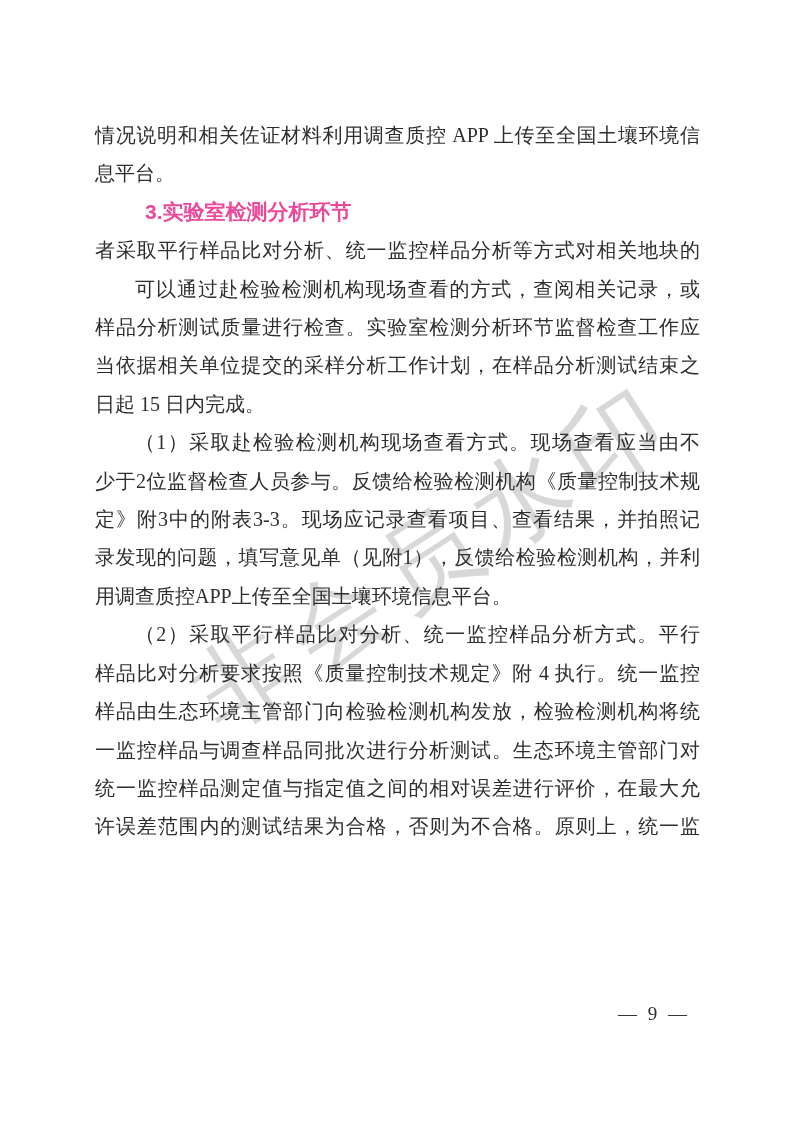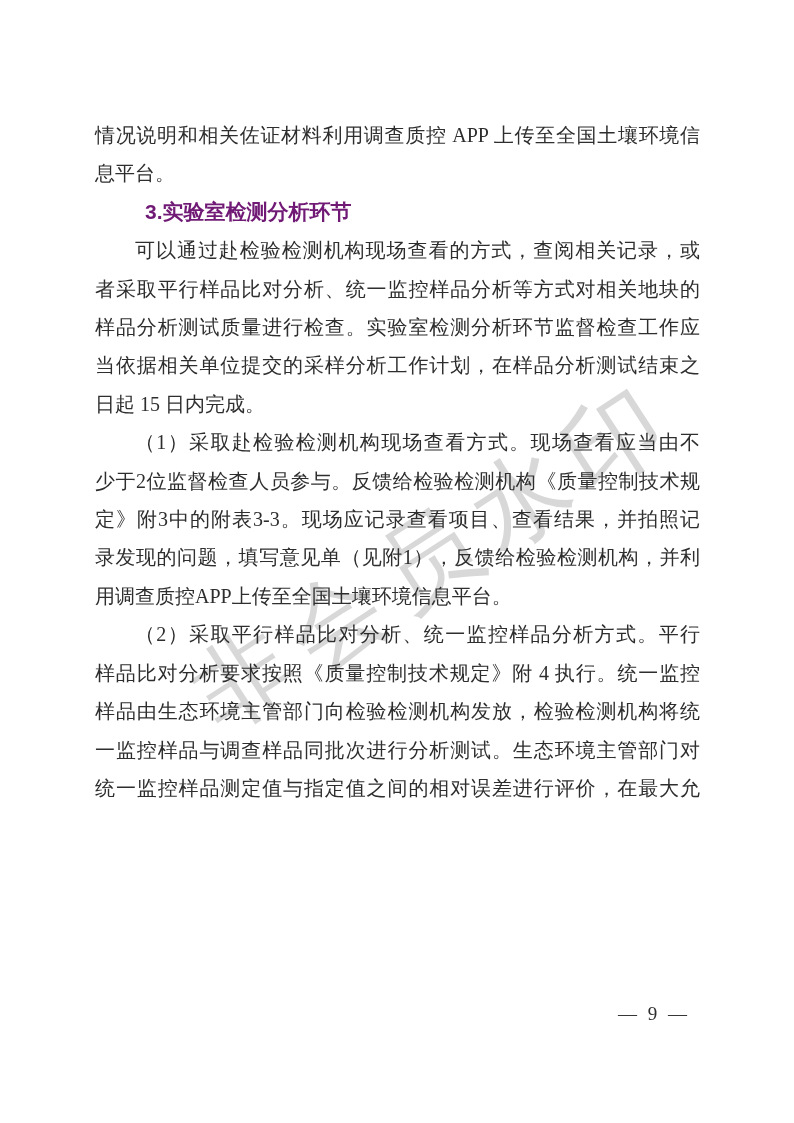--- a/index.html
+++ b/index.html
@@ -51,21 +51,21 @@
   .line.fill {
     text-align-last: justify;
   }
   .para.indent .line.first {
     text-indent: 40px;
   }
   .para.heading .line {
     font-family: "Liberation Sans", "DejaVu Sans", sans-serif;
     font-weight: bold;
     font-size: 21px;
-    color: #701a75;
+    color: #ec4899;
     text-align: left;
     text-align-last: left;
   }
   .para.heading .line.first {
     text-indent: 50px;
   }
   .page-number {
     position: absolute;
     left: 95px;
     top: 995px;
@@ -88,36 +88,37 @@
 
   <div class="document-body" style="color: rgb(46, 46, 46);">
       <div class="para body">
         <div class="line first fill">情况说明和相关佐证材料利用调查质控 APP 上传至全国土壤环境信</div>
         <div class="line">息平台。</div>
       </div>
       <div class="para heading indent">
         <div class="line first">3.实验室检测分析环节</div>
       </div>
       <div class="para body indent">
+        <div class="line fill">者采取平行样品比对分析、统一监控样品分析等方式对相关地块的</div>
         <div class="line first fill">可以通过赴检验检测机构现场查看的方式，查阅相关记录，或</div>
-        <div class="line fill">者采取平行样品比对分析、统一监控样品分析等方式对相关地块的</div>
         <div class="line fill">样品分析测试质量进行检查。实验室检测分析环节监督检查工作应</div>
         <div class="line fill">当依据相关单位提交的采样分析工作计划，在样品分析测试结束之</div>
         <div class="line">日起 15 日内完成。</div>
       </div>
       <div class="para body indent">
         <div class="line first fill">（1）采取赴检验检测机构现场查看方式。现场查看应当由不</div>
         <div class="line fill">少于2位监督检查人员参与。反馈给检验检测机构《质量控制技术规</div>
         <div class="line fill">定》附3中的附表3-3。现场应记录查看项目、查看结果，并拍照记</div>
         <div class="line fill">录发现的问题，填写意见单（见附1），反馈给检验检测机构，并利</div>
         <div class="line">用调查质控APP上传至全国土壤环境信息平台。</div>
       </div>
       <div class="para body indent">
         <div class="line first fill">（2）采取平行样品比对分析、统一监控样品分析方式。平行</div>
         <div class="line fill">样品比对分析要求按照《质量控制技术规定》附 4 执行。统一监控</div>
         <div class="line fill">样品由生态环境主管部门向检验检测机构发放，检验检测机构将统</div>
         <div class="line fill">一监控样品与调查样品同批次进行分析测试。生态环境主管部门对</div>
         <div class="line fill">统一监控样品测定值与指定值之间的相对误差进行评价，在最大允</div>
+        <div class="line fill">许误差范围内的测试结果为合格，否则为不合格。原则上，统一监</div>
       </div>
     </div>
 
   <div class="page-number" style="color: rgb(46, 46, 46);">— 9 —</div>
 </div>
 
 </body></html>

